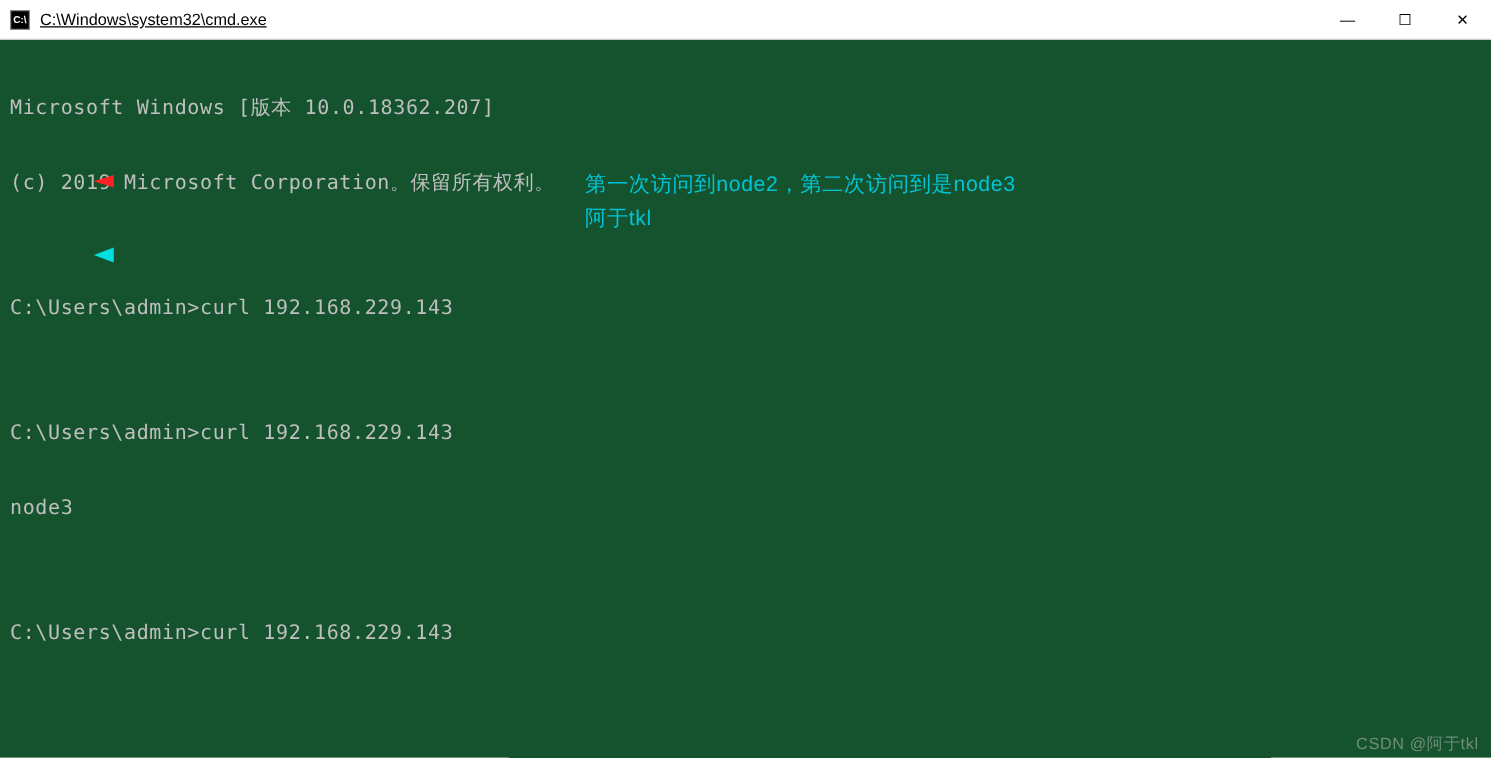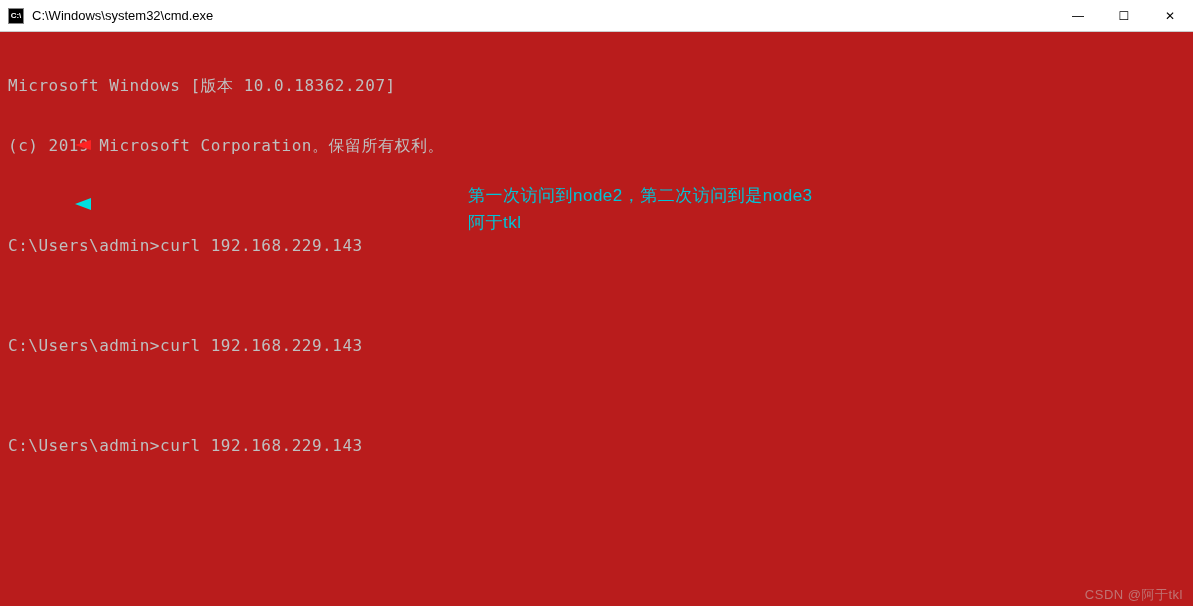--- a/index.html
+++ b/index.html
@@ -35,40 +35,41 @@
       color: #fff;
       font-size: 8px;
       font-family: sans-serif;
       font-weight: bold;
       border: 1px solid #888;
     }
     .titlebar-title {
       font-family: 'Segoe UI', Tahoma, sans-serif;
       font-size: 13px;
       color: #000;
+      text-decoration: underline;
     }
     .window-controls {
       position: absolute;
       right: 0;
       top: 0;
       display: flex;
       height: 100%;
     }
     .win-btn {
       width: 46px;
       height: 100%;
       display: flex;
       align-items: center;
       justify-content: center;
       font-family: 'Segoe UI', sans-serif;
       font-size: 12px;
       color: #000;
     }
     .terminal {
-      background: #b91c1c;
+      background: #14532d;
       height: calc(100% - 32px);
       padding: 4px 8px;
       color: #bfbfbf;
       font-size: 16px;
       line-height: 1.25;
       letter-spacing: 0.5px;
       position: relative;
       white-space: pre;
       font-family: 'NSimSun', 'SimSun', Consolas, monospace;
     }
@@ -77,21 +78,20 @@
     }
     .annotation {
       position: absolute;
       color: #00c4d6;
       font-family: 'Microsoft YaHei', sans-serif;
       font-size: 17px;
       line-height: 1.6;
       left: 468px;
       top: 102px;
       white-space: normal;
-      margin-top: 48px;
     }
     .arrow {
       position: absolute;
     }
     .watermark {
       position: absolute;
       right: 10px;
       bottom: 3px;
       color: rgba(200,200,200,0.5);
       font-family: 'Microsoft YaHei', sans-serif;
@@ -111,20 +111,21 @@
   </div>
 </div>
 
 <div class="terminal">
   <div class="term-line">Microsoft Windows [版本 10.0.18362.207]</div>
   <div class="term-line">(c) 2019 Microsoft Corporation。保留所有权利。</div>
   <div class="term-line"></div>
   <div class="term-line">C:\Users\admin&gt;curl 192.168.229.143</div>
   <div class="term-line"></div>
   <div class="term-line">C:\Users\admin&gt;curl 192.168.229.143</div>
+  <div class="term-line">node3</div>
   <div class="term-line"></div>
   <div class="term-line">C:\Users\admin&gt;curl 192.168.229.143</div>
   
   <div class="term-line"></div>
   
   
   <div class="term-line"></div>
   
   
   <div class="term-line"></div>

